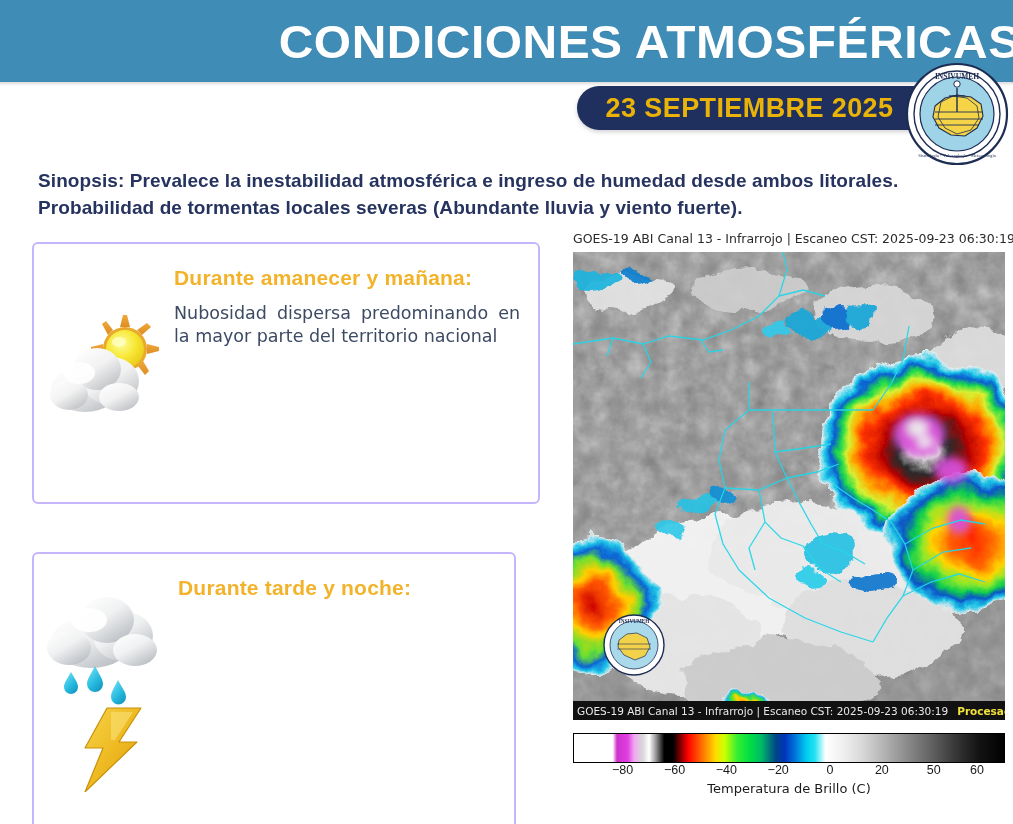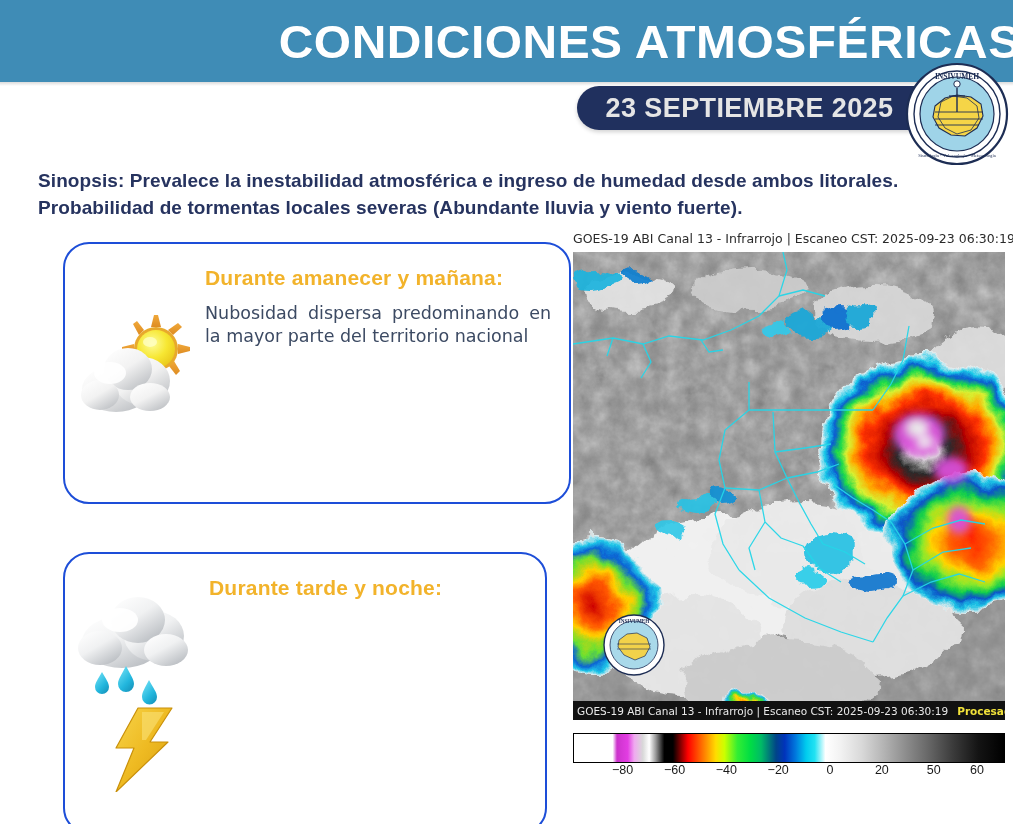--- a/index.html
+++ b/index.html
@@ -36,21 +36,21 @@
   .date-pill{
     position:absolute;
     left:577px;top:86px;
     width:345px;height:44px;
     background:#20305e;
     border-radius:22px 0 0 22px;
     display:flex;align-items:center;justify-content:center;
     box-shadow:0 2px 4px rgba(0,0,0,0.18);
   }
   .date-pill-text{
-    color:#e5e5e5;
+    color:#eab308;
     font-size:27px;font-weight:bold;
     font-family:"Liberation Sans Narrow","Liberation Sans",sans-serif;
     letter-spacing:0.4px;white-space:nowrap;
   }
 
   
   .seal{
     position:absolute;left:905px;top:62px;width:104px;height:104px;
   }
   .seal svg{display:block;}
@@ -62,24 +62,23 @@
     font-size:19px;font-weight:bold;
     line-height:1.42;
     font-family:"Liberation Sans Narrow","Liberation Sans",sans-serif;
     letter-spacing:0.1px;
   }
 
   
   .card{
     position:absolute;
     background:#ffffff;
-    border:2px solid #1d4ed8;
-    border-radius:26px;
+    border:2px solid #c4b5fd;
+    border-radius:6px;
     box-sizing:border-box;
-    margin-left:31px;
   }
   #card-morning{left:32px;top:242px;width:508px;height:262px;}
   #card-evening{left:32px;top:552px;width:484px;height:282px;}
 
   .card-icon{
     position:absolute;
     display:flex;align-items:center;justify-content:center;
   }
   #icon-morning{left:14px;top:62px;width:130px;height:120px;}
   #icon-evening{left:10px;top:24px;width:140px;height:215px;}
@@ -541,13 +540,14 @@
   <div class="cbar-ticks" id="cbar-ticks">
       <div class="cbar-tick" style="left: 11.5%;">−80</div>
       <div class="cbar-tick" style="left: 23.5%;">−60</div>
       <div class="cbar-tick" style="left: 35.5%;">−40</div>
       <div class="cbar-tick" style="left: 47.5%;">−20</div>
       <div class="cbar-tick" style="left: 59.5%;">0</div>
       <div class="cbar-tick" style="left: 71.5%;">20</div>
       <div class="cbar-tick" style="left: 83.5%;">50</div>
       <div class="cbar-tick" style="left: 93.5%;">60</div>
     </div>
+  <div class="cbar-label">Temperatura de Brillo (C)</div>
 </div>
 
 </body></html>

